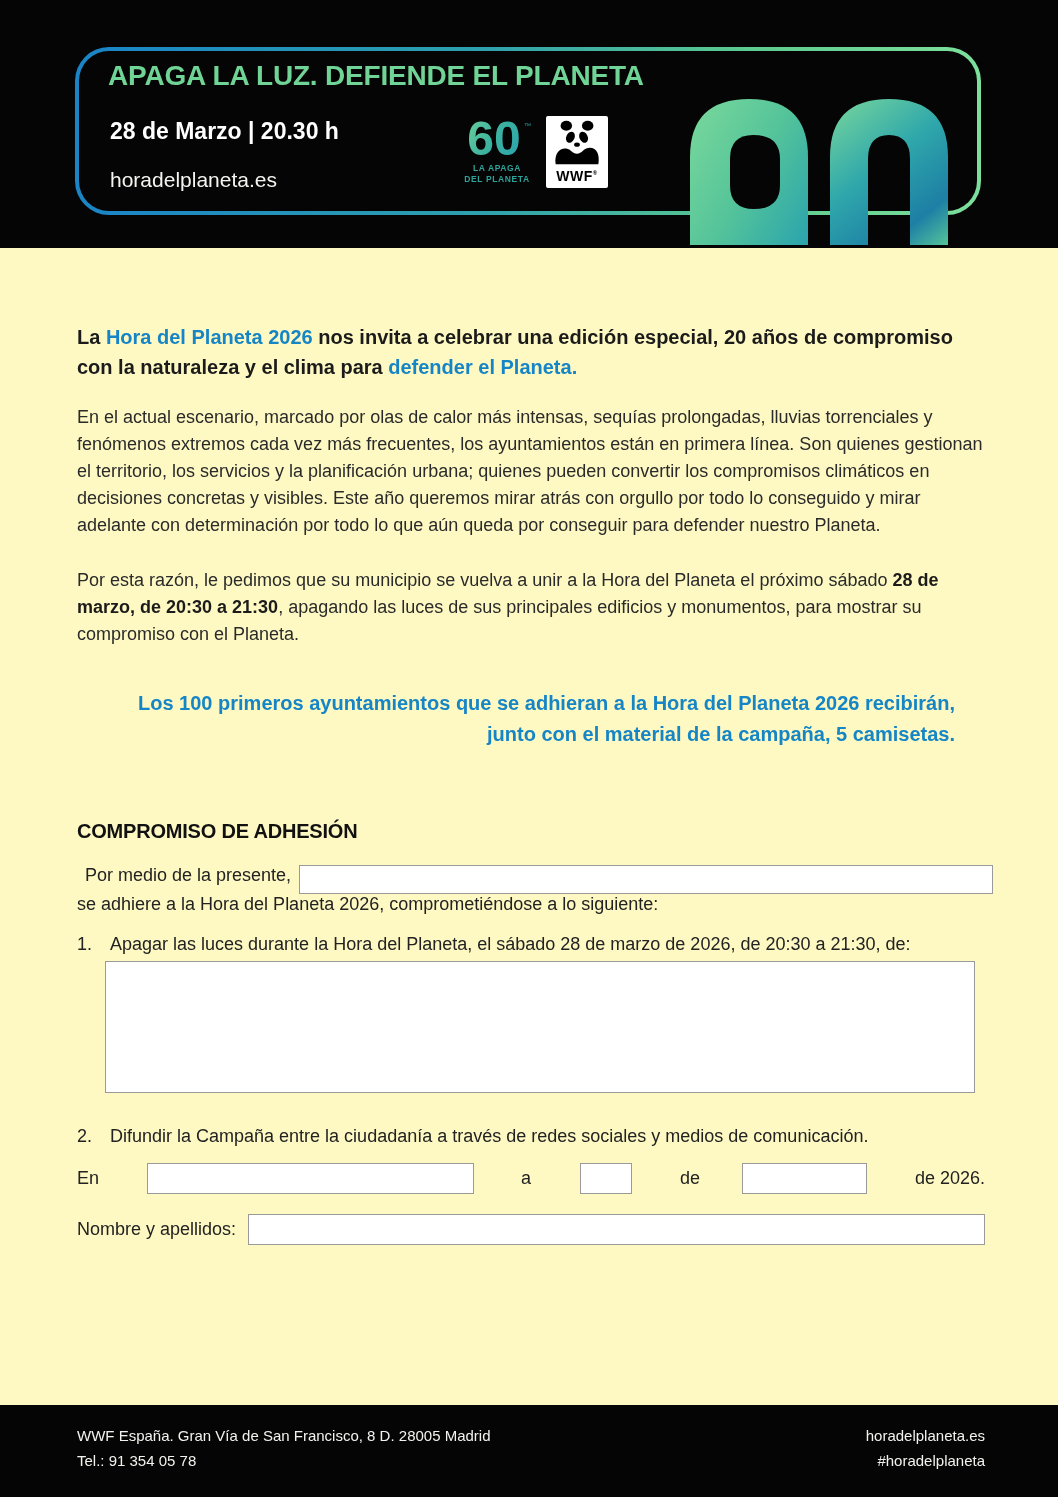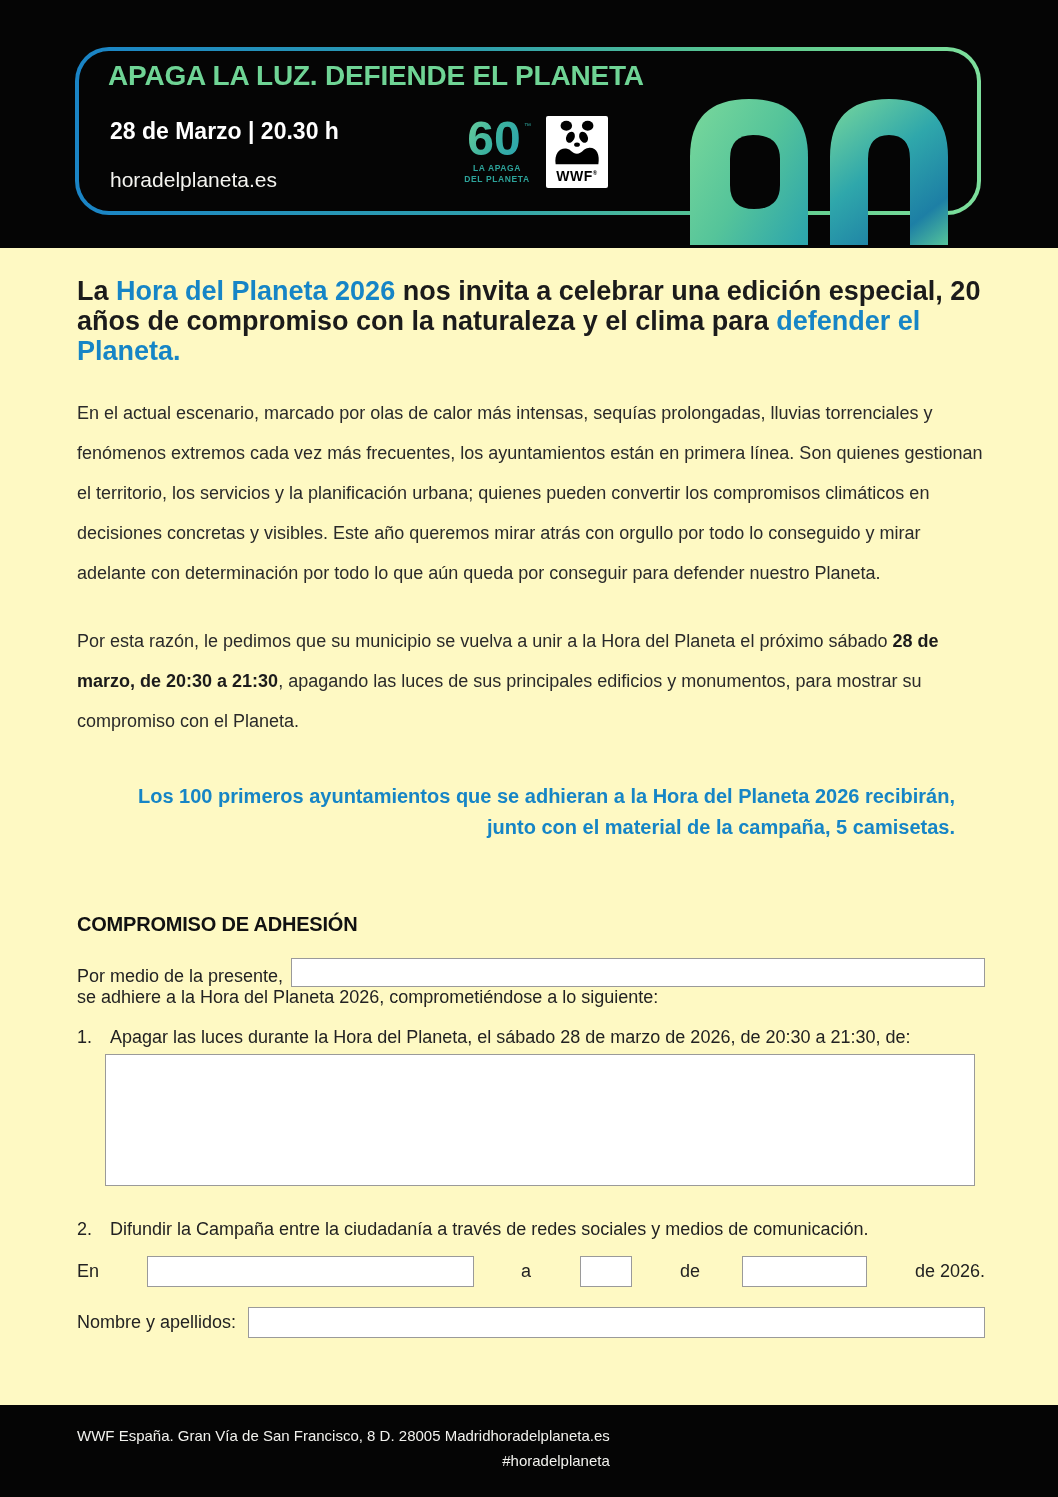--- a/index.html
+++ b/index.html
@@ -28,33 +28,33 @@
   .wwf-label{font-size:14px;font-weight:bold;color:#000;letter-spacing:0.5px;line-height:14px;}
   .wwf-label sup{font-size:6px;}
   .panda{position:absolute;top:4px;left:6px;}
 
   .big60{position:absolute;left:690px;top:95px;z-index:2;}
 
   
   .main{position:absolute;top:248px;left:0;width:1058px;}
   .content{margin:0 73px 0 77px;}
 
-  .intro{margin-top:28px;width:908px;font-size:27px;line-height:30px;font-weight:bold;color:#1b1b1b;}
+  .intro{margin-top:74px;width:908px;font-size:20px;line-height:30px;font-weight:bold;color:#1b1b1b;}
   .blue{color:#1685c6;}
-  .para{width:908px;font-size:18px;line-height:40px;color:#2a2a2a;}
+  .para{width:908px;font-size:18px;line-height:27px;color:#2a2a2a;}
   .para-context{margin-top:22px;}
   .para-request{margin-top:28px;}
   .b{font-weight:bold;color:#1b1b1b;}
   .highlight{margin-top:40px;width:848px;padding:0 30px;text-align:right;
     font-size:20px;line-height:31px;font-weight:bold;color:#1685c6;}
 
   .form-heading{margin-top:70px;font-size:20px;font-weight:bold;color:#111;letter-spacing:-0.2px;}
 
   .field{border:1.5px solid #9a9a9a;background:#fff;box-sizing:border-box;font-family:"Liberation Sans",sans-serif;font-size:17px;padding:2px 8px;border-radius:0;}
-  .intro-row{margin-top:22px;display:flex;align-items:flex-end;width:908px;}
+  .intro-row{margin-top:22px;display:flex;align-items:flex-start;width:908px;margin-left:8px;}
   .intro-row .lbl{font-size:18px;white-space:nowrap;}
   .intro-row input{flex:1;margin-left:8px;height:29px;}
   .continuation{font-size:18px;}
 
   .list-item{margin-top:16px;display:flex;width:908px;font-size:18px;line-height:26px;}
   .list-item .num{width:33px;flex:0 0 33px;}
   .item2{margin-top:30px;}
 
   .bigbox{margin:4px 0 0 28px;width:870px;height:132px;resize:none;display:block;}
 
@@ -65,21 +65,21 @@
   .inp-month{width:125px;height:31px;margin-left:4px;margin-right:10px;}
 
   .name-row{margin-top:20px;display:flex;align-items:center;font-size:18px;width:908px;}
   .name-row input{flex:1;margin-left:12px;height:31px;}
 
   .email-line{margin-top:76px;font-size:15px;letter-spacing:0.4px;color:#1e1e1e;}
   .email-link{color:#1e1e1e;text-decoration:underline;cursor:pointer;}
 
   
   .footer-band{position:absolute;left:0;bottom:0;width:1058px;height:92px;background:#050505;
-    display:flex;box-sizing:border-box;padding:18px 73px 0 77px;}
+    display:flex;justify-content:space-between;box-sizing:border-box;padding:18px 73px 0 77px;}
   .footer-left{font-size:15px;line-height:25px;color:#f2f2ee;}
   .footer-right{font-size:15px;line-height:25px;color:#f2f2ee;text-align:right;}
 </style>
 </head>
 <body>
 
 <div class="page">
 
   <div class="header-band">
     <div class="header-card">
@@ -187,20 +187,21 @@
         <input class="field" type="text" style="">
       </div>
 
 
     </div>
   </div>
 
   <div class="footer-band">
     <div class="footer-left">
       <div>WWF España. Gran Vía de San Francisco, 8 D. 28005 Madrid</div>
+      <div>Tel.: 91 354 05 78</div>
     </div>
     <div class="footer-right">
       <div>horadelplaneta.es</div>
       <div>#horadelplaneta</div>
     </div>
   </div>
 
 </div>
 
 </body></html>

